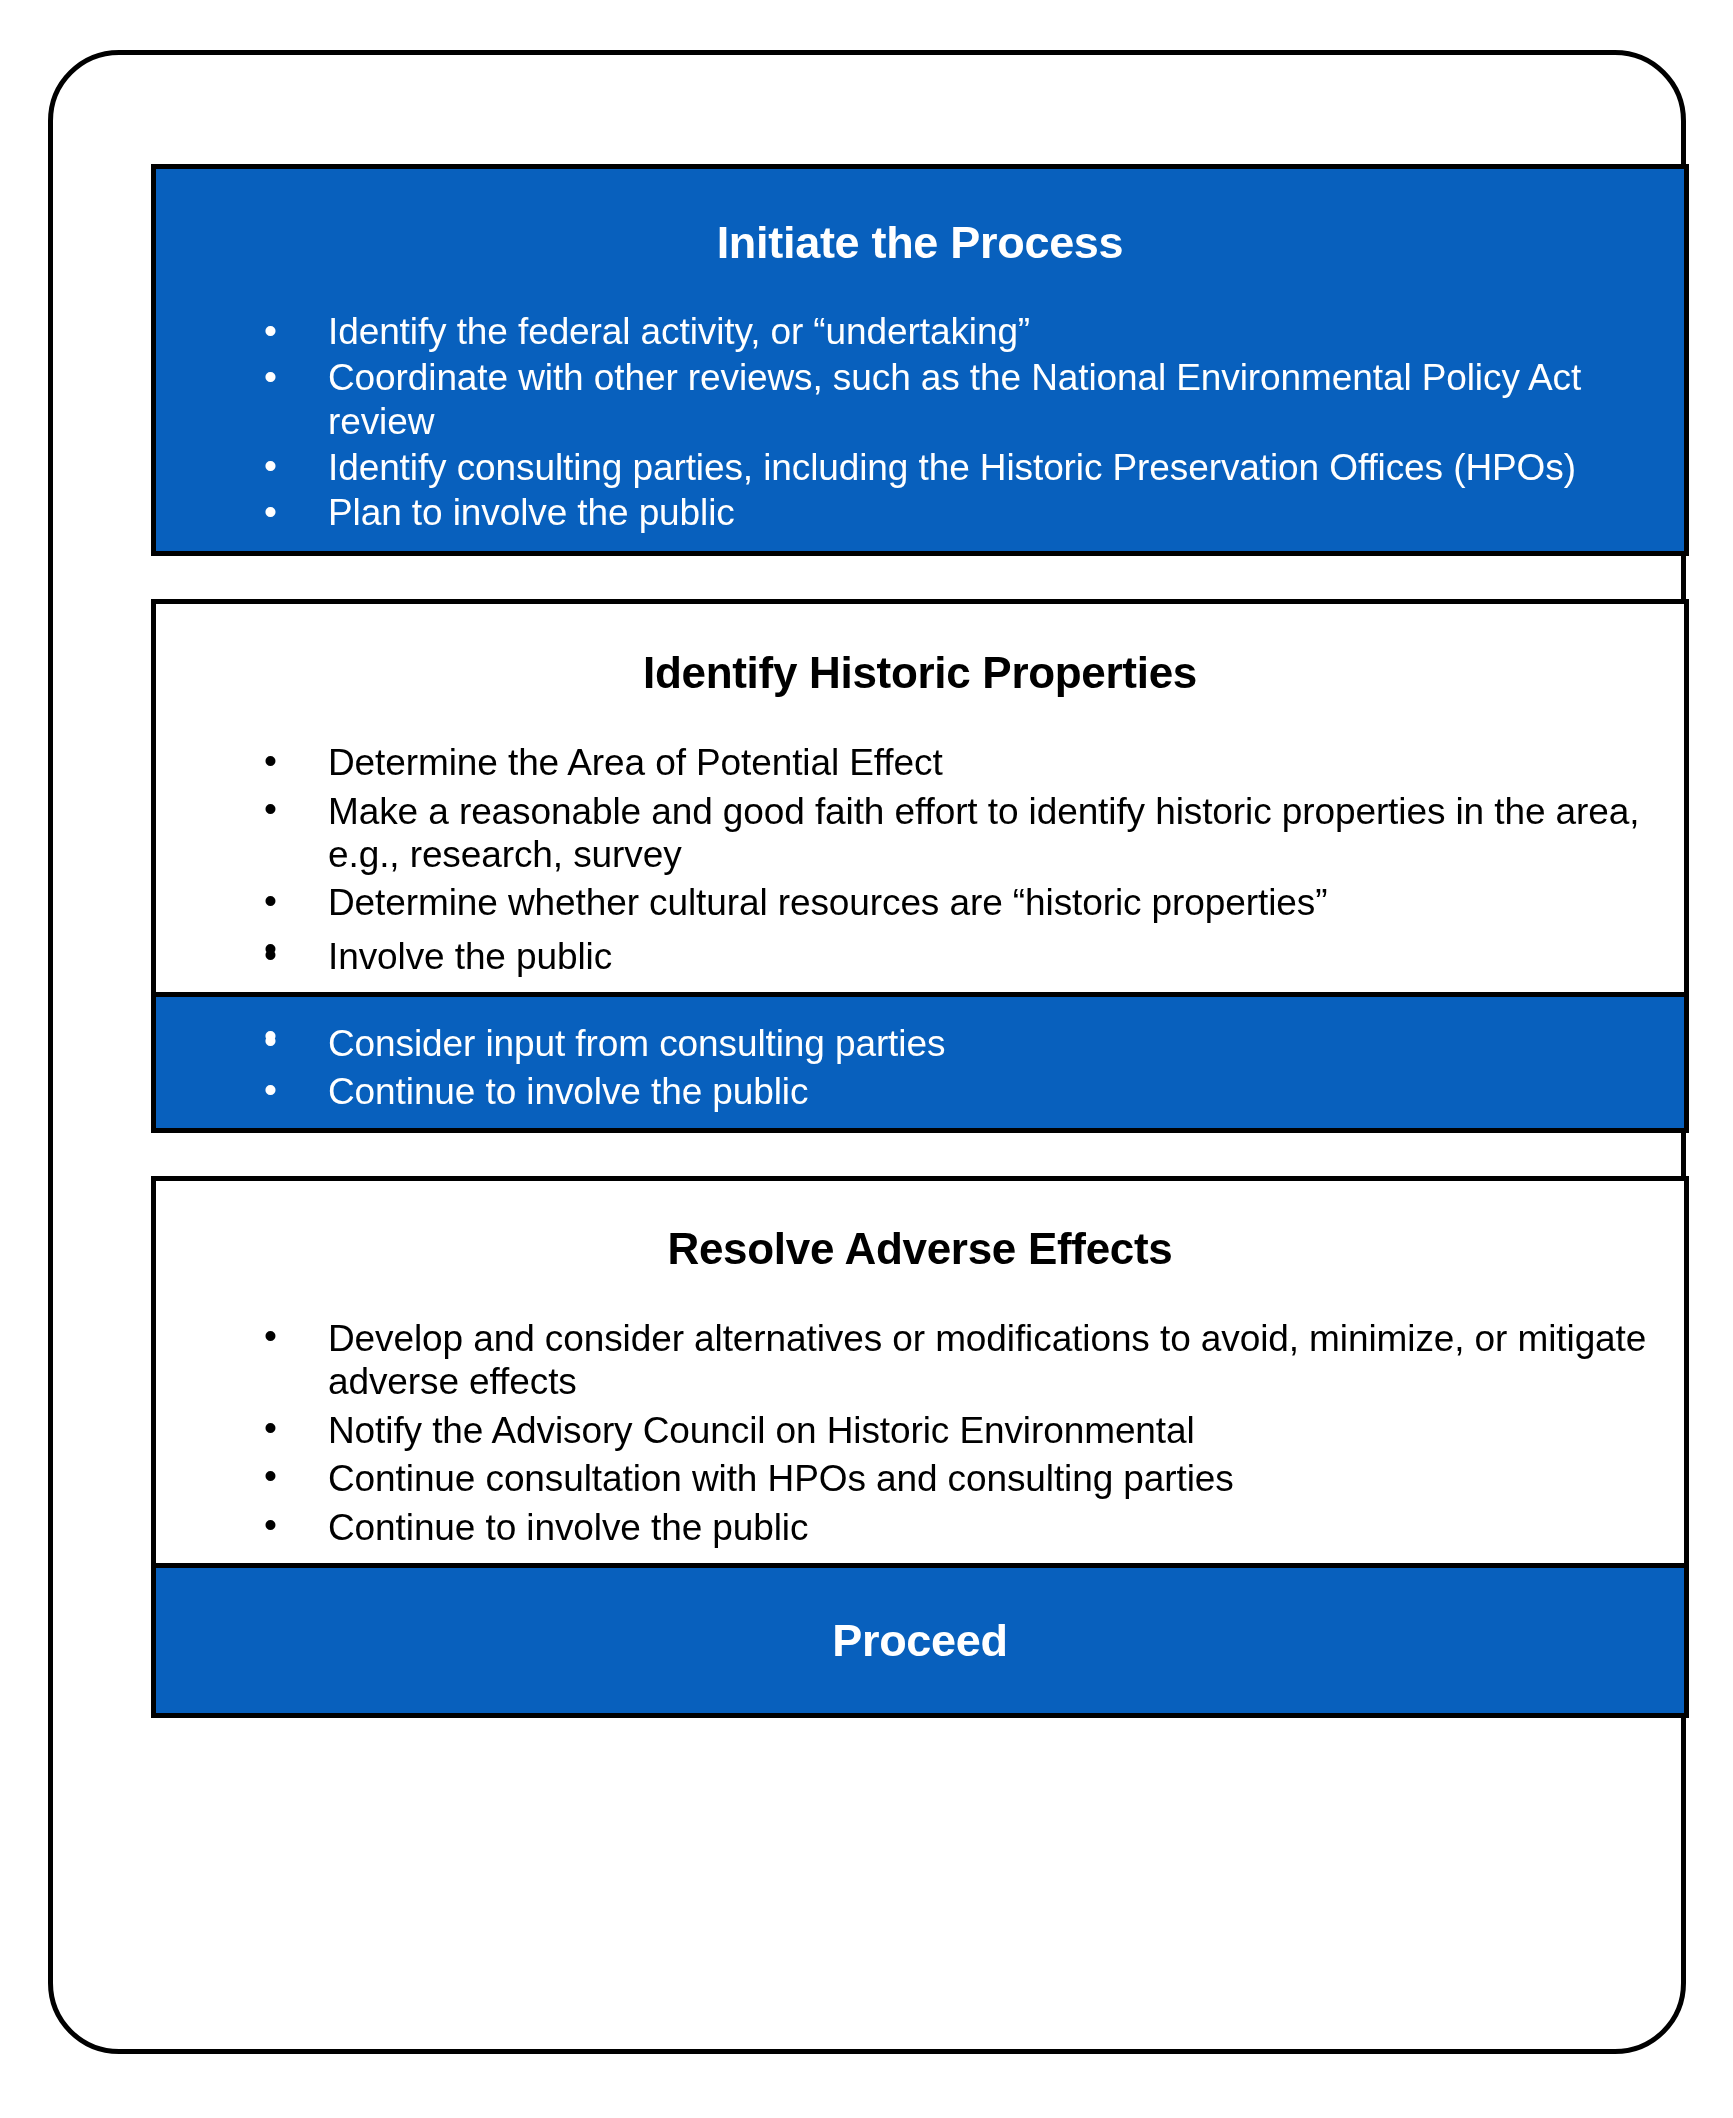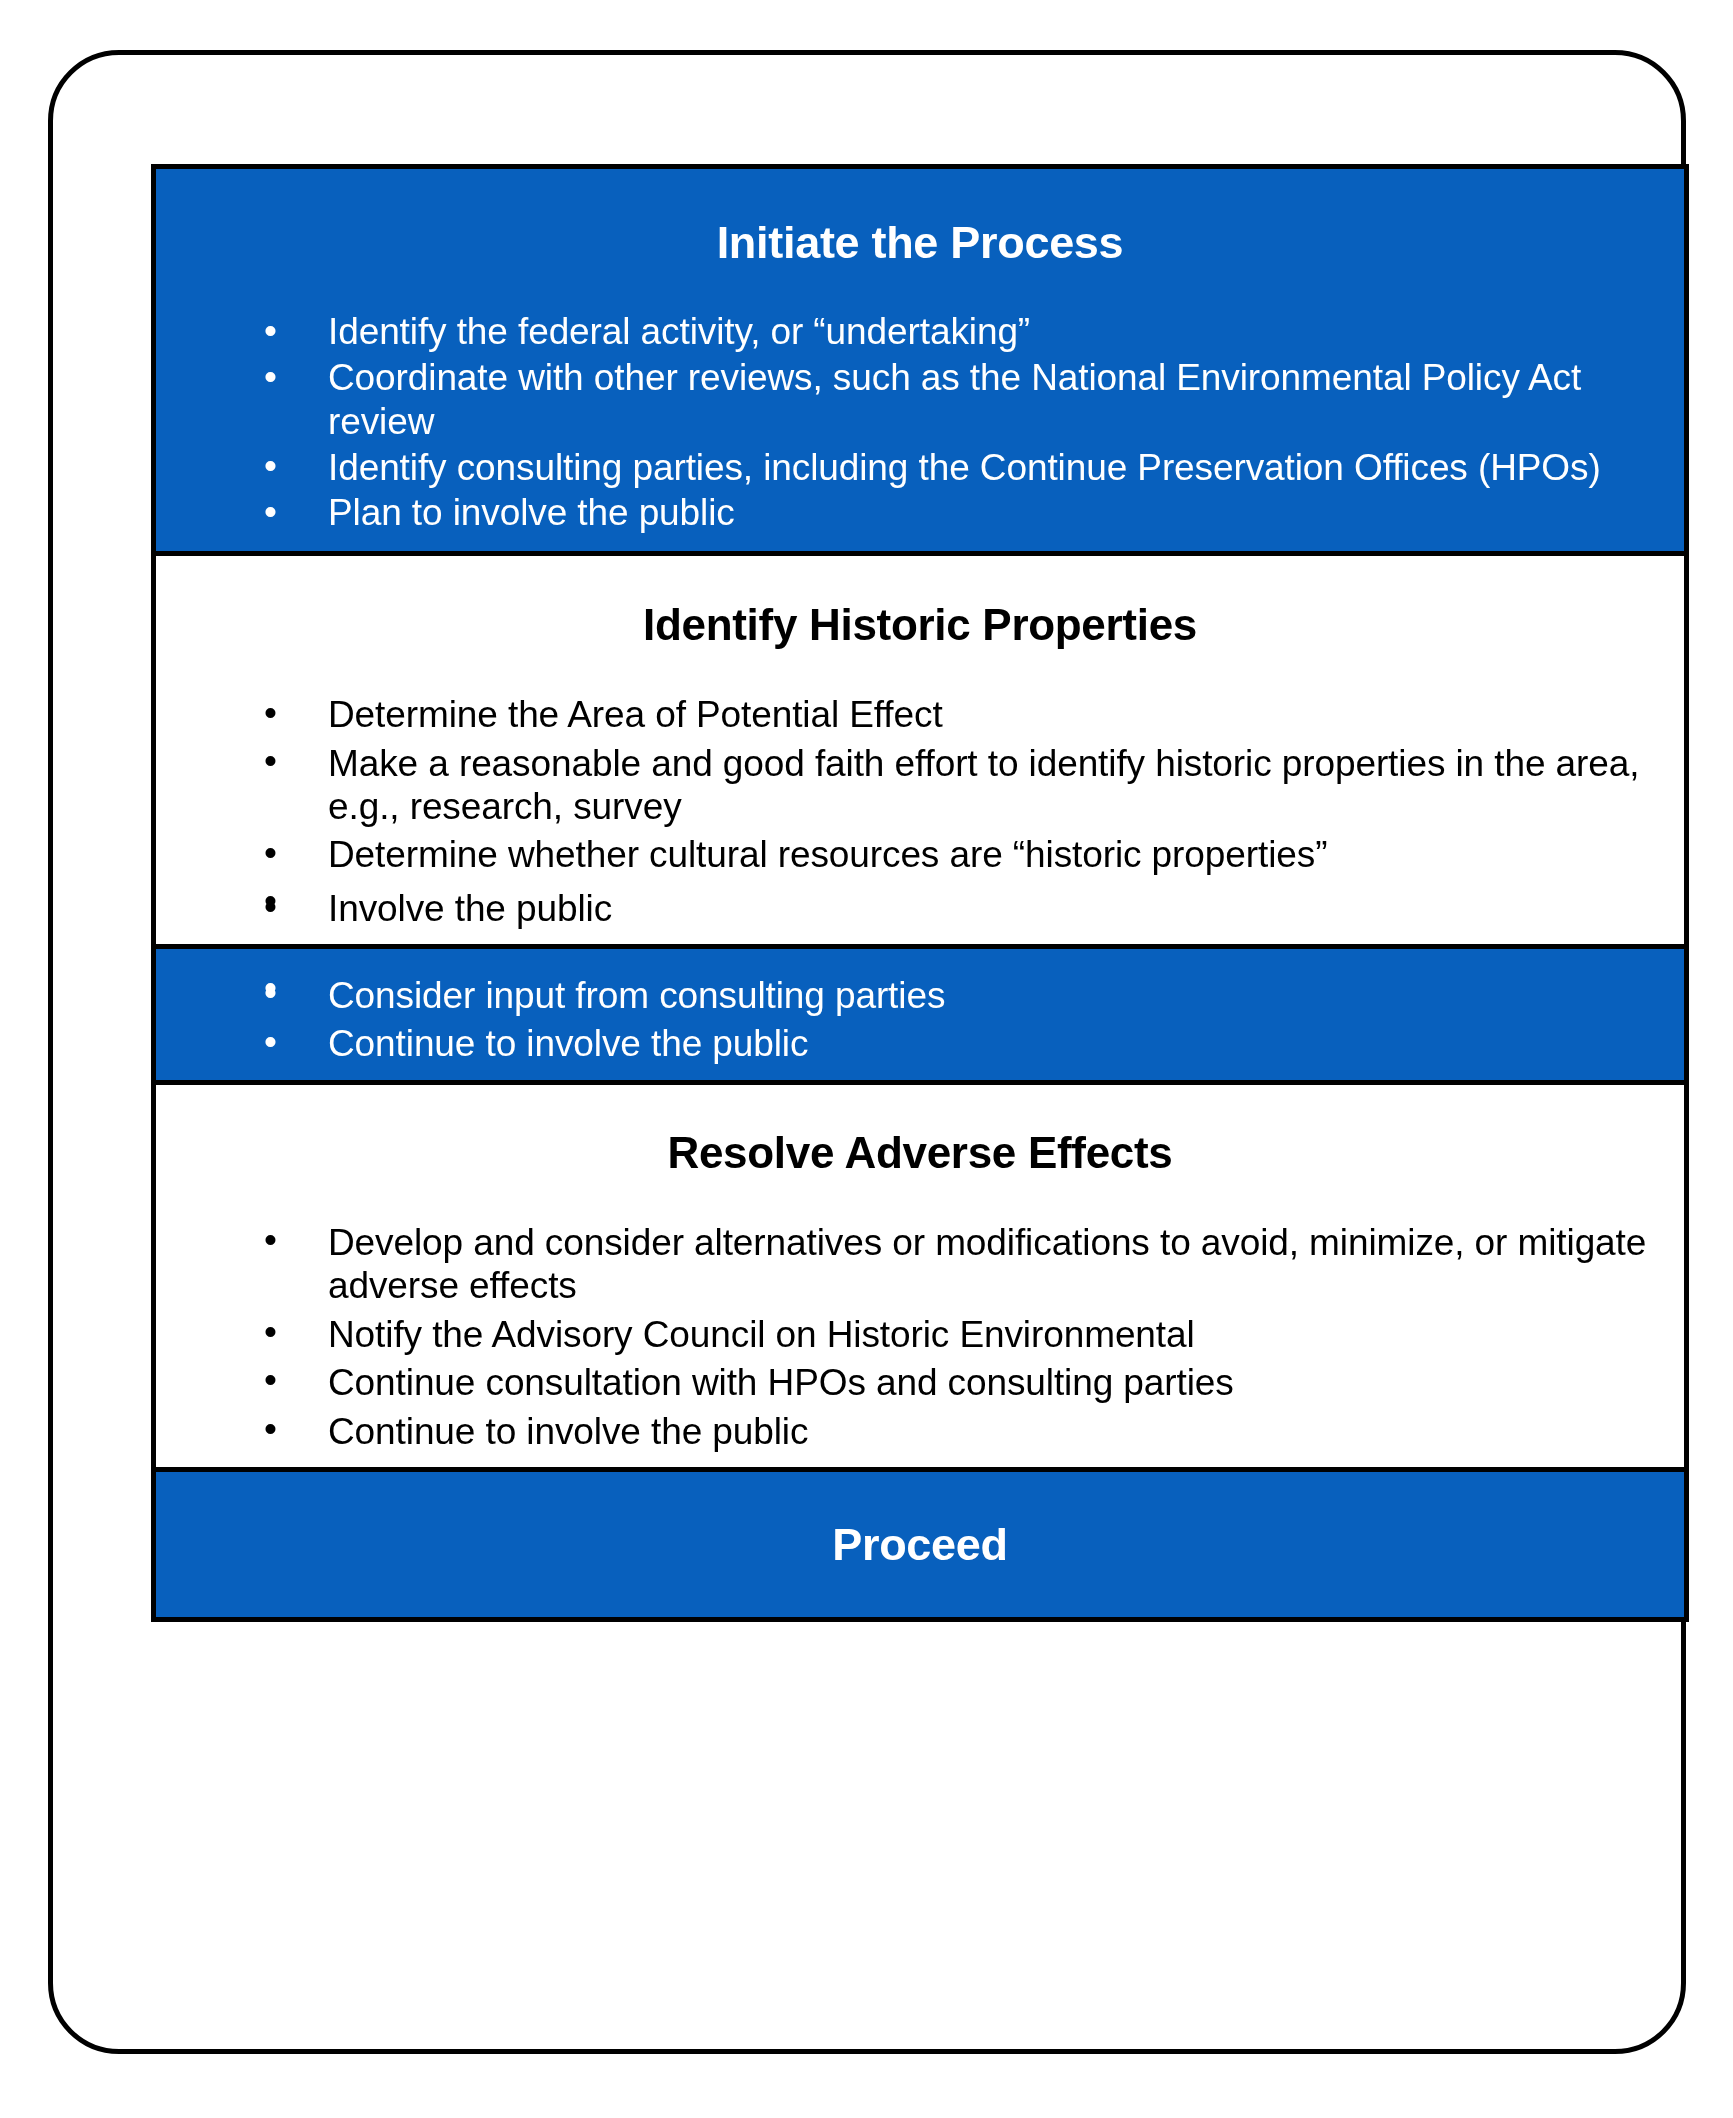--- a/index.html
+++ b/index.html
@@ -47,20 +47,21 @@
   }
   .process-box:last-child { margin-bottom: 0; }
 
   .process-box.blue {
     background: #0860bd;
     color: #ffffff;
   }
   .process-box.white {
     background: #ffffff;
     color: #000000;
+    margin-top: 48px;
   }
 
   .box-title {
     text-align: center;
     font-weight: bold;
     font-size: 44px;
     line-height: 1.14;
     letter-spacing: -0.3px;
     font-stretch: condensed;
     padding: 9px 26px 3.9px 26px;
@@ -132,21 +133,21 @@
         <li class="bullet-item">
           <span class="bullet-dot">•</span>
           <span>Identify the federal activity, or “undertaking”</span>
         </li>
         <li class="bullet-item">
           <span class="bullet-dot">•</span>
           <span>Coordinate with other reviews, such as the National Environmental Policy Act review</span>
         </li>
         <li class="bullet-item">
           <span class="bullet-dot">•</span>
-          <span>Identify consulting parties, including the Continue Preservation Offices (HPOs)</span>
+          <span>Identify consulting parties, including the Historic Preservation Offices (HPOs)</span>
         </li>
         <li class="bullet-item">
           <span class="bullet-dot">•</span>
           <span>Plan to involve the public</span>
         </li>
       </ul>
     </section>
 
     <section class="process-box white" id="box-identify">
       <h2 class="box-title">Identify Historic Properties</h2>

